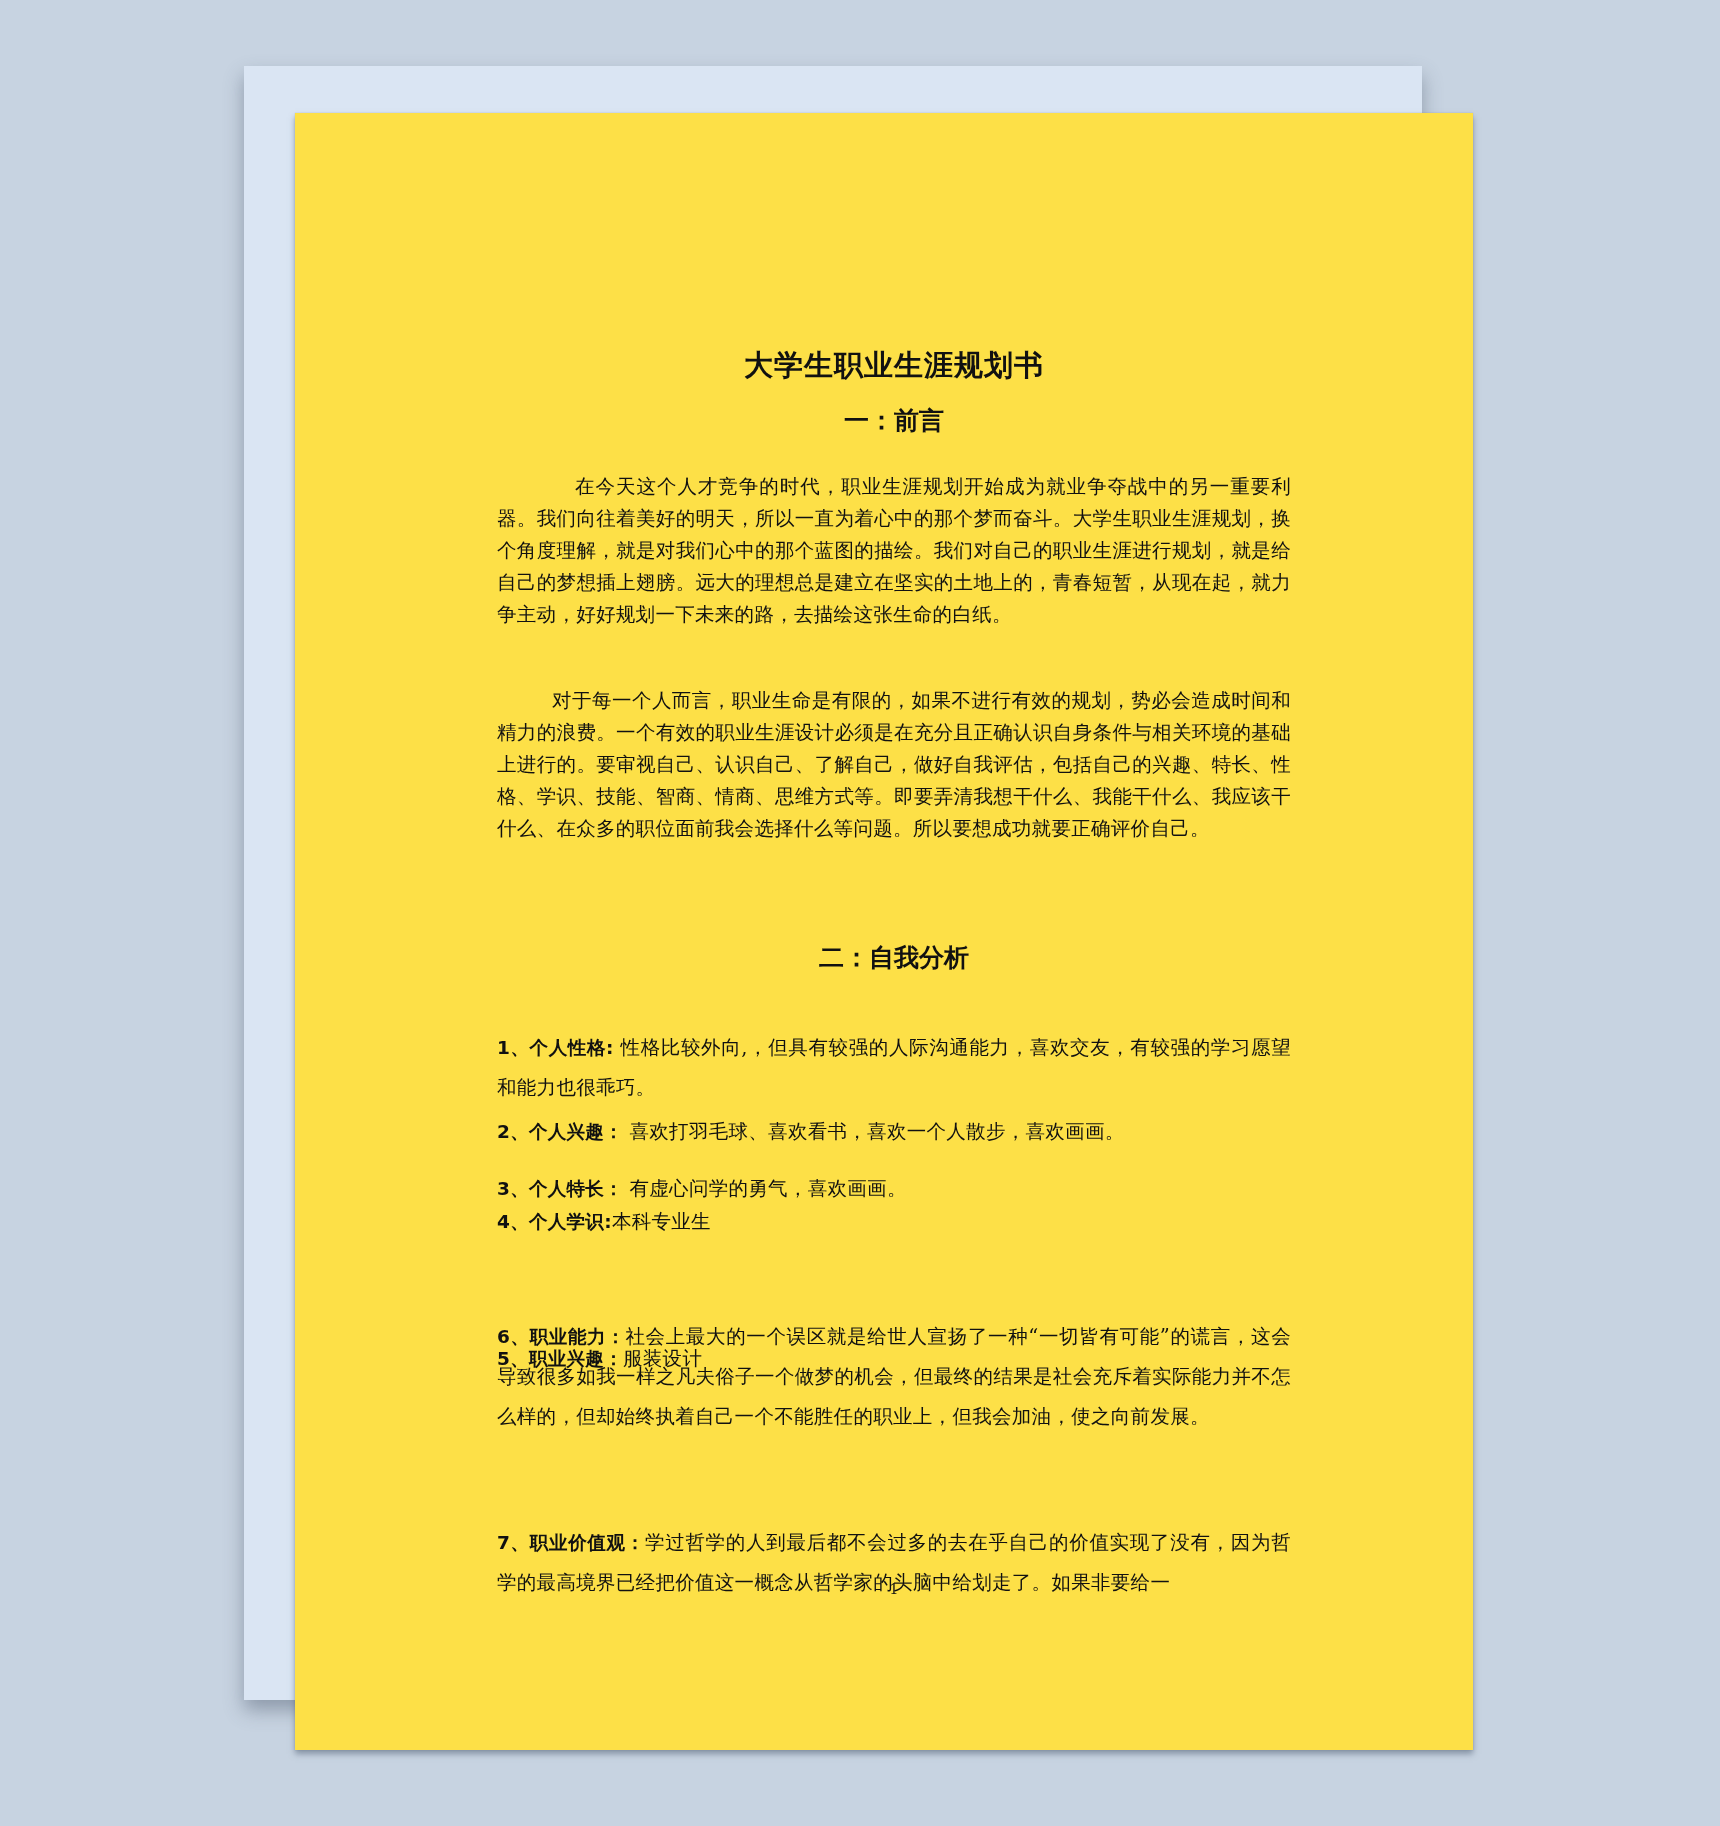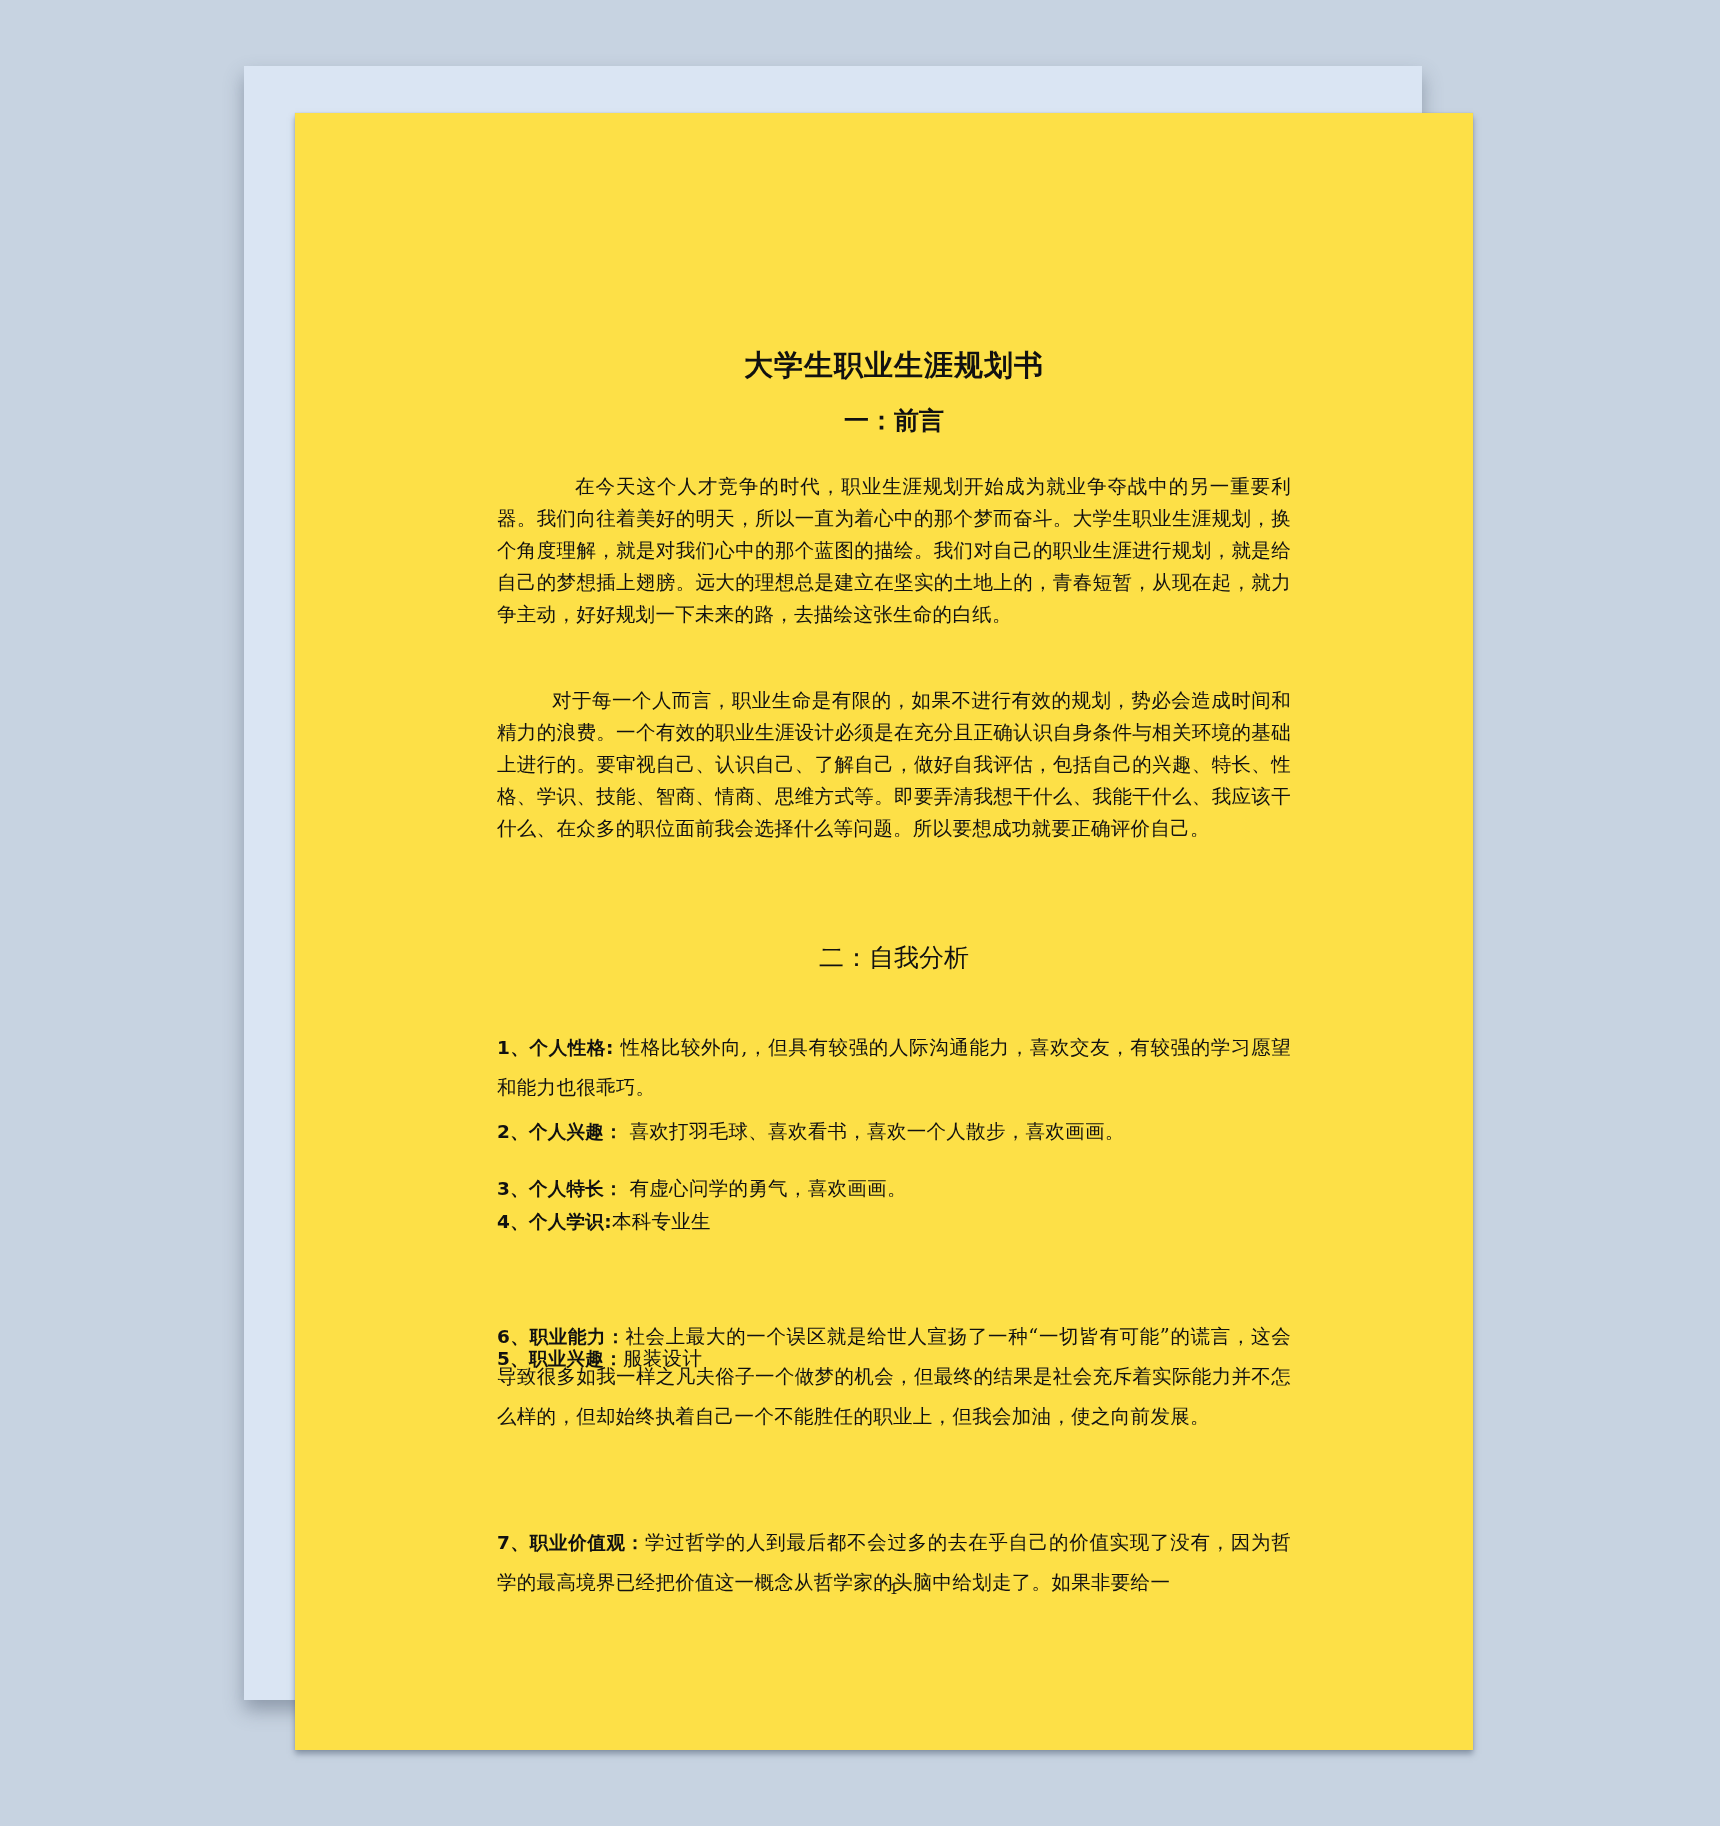--- a/index.html
+++ b/index.html
@@ -52,20 +52,21 @@
       line-height: 40px;
     }
     .section-heading {
       position: absolute;
       left: 0;
       width: 794px;
       text-align: center;
       font-family: "DejaVu Sans", "Liberation Sans", sans-serif;
       font-size: 25px;
       line-height: 36px;
+      font-weight: bold;
     }
     .section-heading.s1 { top: 290px; font-weight: bold; }
     .section-heading.s2 { top: 827px; }
     .para {
       position: absolute;
       left: 0;
       width: 794px;
       font-size: 19.5px;
       line-height: 32px;
       text-align: justify;

